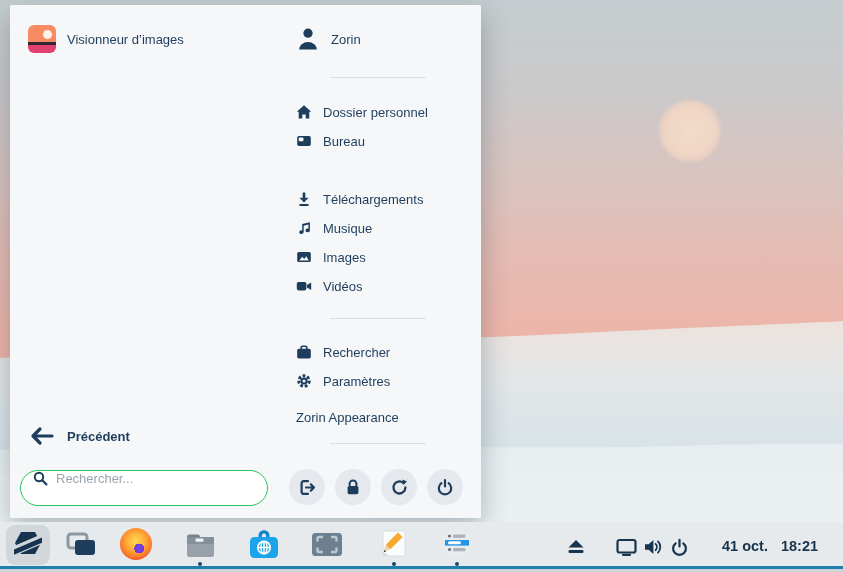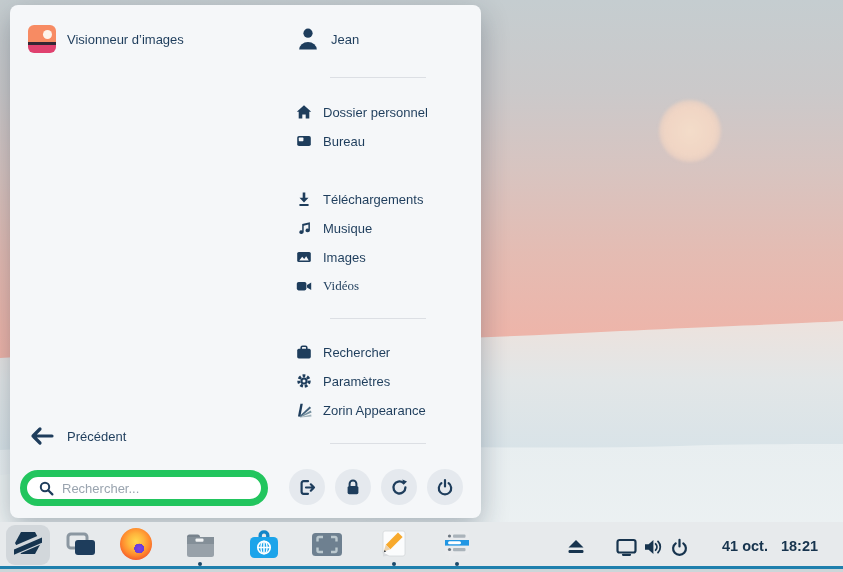--- a/index.html
+++ b/index.html
@@ -9,34 +9,34 @@
   
   .wallpaper { position:absolute; inset:0;
     background:linear-gradient(180deg,#c5cdd0 0%,#cbc9ca 16%,#d8c4c0 30%,#e4bcb3 44%,#edb5aa 58%,#f0b3a7 66%,#f0b2a6 100%); }
   .moon { position:absolute; left:659px; top:100px; width:62px; height:62px; border-radius:50%;
     background:radial-gradient(circle,#f3dcc9 0%,#f0d5c4 55%,rgba(238,207,190,.45) 80%,rgba(238,207,190,0) 100%);
     filter:blur(1.5px); }
   .dunes { position:absolute; left:0; top:0; }
 
   
   .panel { position:absolute; left:10px; top:5px; width:471px; height:513px;
-    background:#f5f7f9; border-radius:8px; box-shadow:0 10px 28px rgba(20,40,60,.30); }
+    background:#f5f7f9; border-radius:1px; box-shadow:0 10px 28px rgba(20,40,60,.30); }
   .row { position:absolute; display:flex; align-items:center; gap:11px; cursor:default; }
   .row .lbl { font-size:13px; color:#1e3d5c; white-space:nowrap; }
   .divider { position:absolute; left:320px; width:96px; height:1px; background:#dcdfe4; }
 
   .eog-icon { width:28px; height:28px; border-radius:6px; position:relative; overflow:hidden;
     background:linear-gradient(180deg,#f78b63 0%,#f78b63 62%,#332634 62%,#332634 70%,#e0416f 70%,#e0416f 100%); }
   .eog-icon::after { content:''; position:absolute; left:15px; top:5px; width:9px; height:9px;
     border-radius:50%; background:#fdf3ea; }
 
   .back-row { font-weight:bold; }
   .search-wrap { position:absolute; left:10px; top:465px; width:248px; height:36px;
-    background:#ffffff; border:7px solid #22c55e; border-radius:18px;
-    display:flex; align-items:center; padding:0 12px; gap:8px; }
+    background:#ffffff; border:1px solid #22c55e; border-radius:18px;
+    display:flex; align-items:flex-start; padding:0 12px; gap:8px; }
   .search-wrap input { border:none; outline:none; flex:1; font-size:13px;
     font-family:"Liberation Sans",sans-serif; color:#1e3d5c; background:transparent; }
   .search-wrap input::placeholder { color:#9aa4af; }
 
   .circle-btn { position:absolute; top:464px; width:36px; height:36px; border-radius:50%;
     background:#e5e9ee; display:flex; align-items:center; justify-content:center; cursor:pointer; }
 
   
   .taskbar { position:absolute; left:0; top:522px; width:843px; height:44px; background:#e7eaec; }
   .tb-accent { position:absolute; left:0; top:566px; width:843px; height:3px; background:#1f80ad; }
@@ -81,21 +81,21 @@
   <div class="row" style="left:18px; top:20px; height:28px;">
     <span class="eog-icon"></span>
     <span class="lbl">Visionneur d’images</span>
   </div>
 
   <div class="row" style="left:286px; top:21px; height:26px;">
     <svg width="24" height="26" viewBox="0 0 24 26">
       <circle cx="12" cy="7.2" r="4.6" fill="#1e3d5c"></circle>
       <path d="M3.2,23.5 a8.8,7.6 0 0 1 17.6,0 z" fill="#1e3d5c"></path>
     </svg>
-    <span class="lbl">Jean</span>
+    <span class="lbl">Zorin</span>
   </div>
 
   <div class="divider" style="top:72px;"></div>
 
   <div class="row" style="left:286px; top:96px; height:22px;">
     <svg width="16" height="16" viewBox="0 0 16 16">
       <path d="M8,1.2 L15.2,7.8 H13.3 V14.6 H9.7 V10.4 H6.3 V14.6 H2.7 V7.8 H0.8 Z" fill="#1e3d5c"></path>
     </svg>
     <span class="lbl">Dossier personnel</span>
   </div>
@@ -125,21 +125,21 @@
   </div>
 
   <div class="row" style="left:286px; top:241px; height:22px;">
     <svg width="16" height="16" viewBox="0 0 16 16">
       <rect x="1.2" y="3" width="13.6" height="10" rx="1.6" fill="#1e3d5c"></rect>
       <path d="M3.2,11.4 l3,-3.6 2,2.2 2,-2.8 2.6,4.2 z" fill="#f5f7f9"></path>
     </svg>
     <span class="lbl">Images</span>
   </div>
 
-  <div class="row" style="left:286px; top:270px; height:22px;font-family:Liberation Serif, serif;">
+  <div class="row" style="left:286px; top:270px; height:22px;">
     <svg width="16" height="16" viewBox="0 0 16 16">
       <rect x="0.8" y="4" width="9.6" height="8.4" rx="1.8" fill="#1e3d5c"></rect>
       <path d="M11,7 L15.2,4.4 v7.6 L11,9.4 z" fill="#1e3d5c"></path>
     </svg>
     <span class="lbl">Vidéos</span>
   </div>
 
   <div class="divider" style="top:313px;"></div>
 
   <div class="row" style="left:286px; top:336px; height:22px;">
@@ -152,37 +152,37 @@
 
   <div class="row" style="left:286px; top:365px; height:22px;align-items:center;">
     <svg width="16" height="16" viewBox="0 0 16 16">
       <circle cx="8" cy="8" r="5.2" fill="none" stroke="#1e3d5c" stroke-width="3" stroke-dasharray="2.7 1.8"></circle>
       <circle cx="8" cy="8" r="3.6" fill="#1e3d5c"></circle>
       <circle cx="8" cy="8" r="1.5" fill="#f5f7f9"></circle>
     </svg>
     <span class="lbl">Paramètres</span>
   </div>
 
-  <div class="row" style="left:286px; top:394px; height:22px;">
+  <div class="row" style="left:286px; top:394px; height:22px;flex-direction:column;">
     <svg width="16" height="16" viewBox="0 0 16 16">
       <path d="M2,14.5 L4.4,1.8 h2.4 L4.4,14.5 z" fill="#1e3d5c"></path>
       <path d="M3.2,14.5 L13.6,4.4 l1.5,1.7 L5,14.8 z" fill="#41607a"></path>
       <path d="M3.6,14.8 L14.8,8.6 l0.8,1.9 L4.6,15.2 z" fill="#75909f"></path>
       <path d="M3.8,15.2 L15.2,12.6 l0.3,1.9 L4.2,15.6 z" fill="#a2b3bc"></path>
     </svg>
     <span class="lbl">Zorin Appearance</span>
   </div>
 
   <div class="divider" style="top:438px;"></div>
 
   <div class="row back-row" style="left:20px; top:419px; height:24px; gap:12px;">
     <svg width="25" height="20" viewBox="0 0 25 20">
       <path d="M3,10 h19 M3,10 l7,-7 M3,10 l7,7" fill="none" stroke="#1e3d5c" stroke-width="3.2" stroke-linecap="round" stroke-linejoin="round"></path>
     </svg>
-    <span class="lbl" style="font-weight:normal;">Précédent</span>
+    <span class="lbl" style="font-weight:bold;">Précédent</span>
   </div>
 
   <div class="search-wrap">
     <svg width="15" height="15" viewBox="0 0 15 15">
       <circle cx="6" cy="6" r="4.2" fill="none" stroke="#1e3d5c" stroke-width="2"></circle>
       <path d="M9.2,9.2 L13.4,13.4" stroke="#1e3d5c" stroke-width="2.2" stroke-linecap="round"></path>
     </svg>
     <input type="text" placeholder="Rechercher..." style="">
   </div>
 

